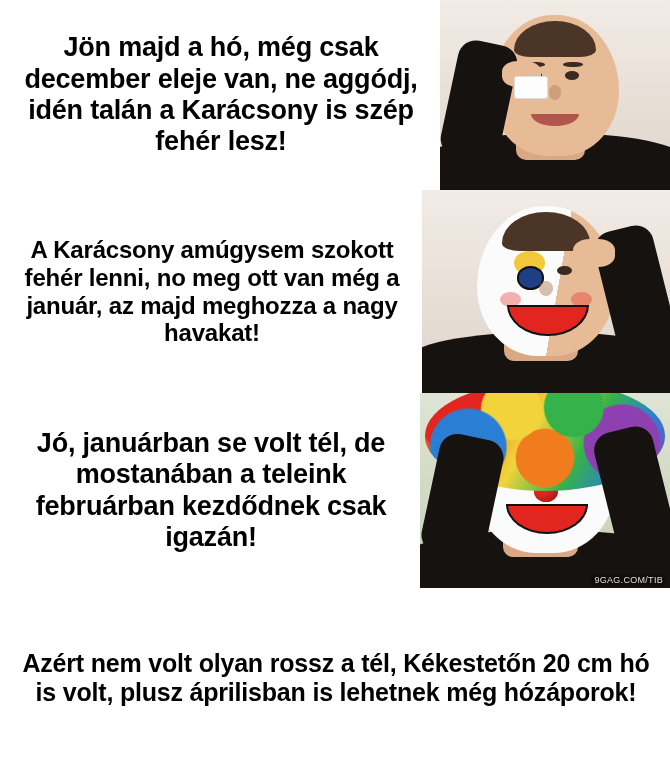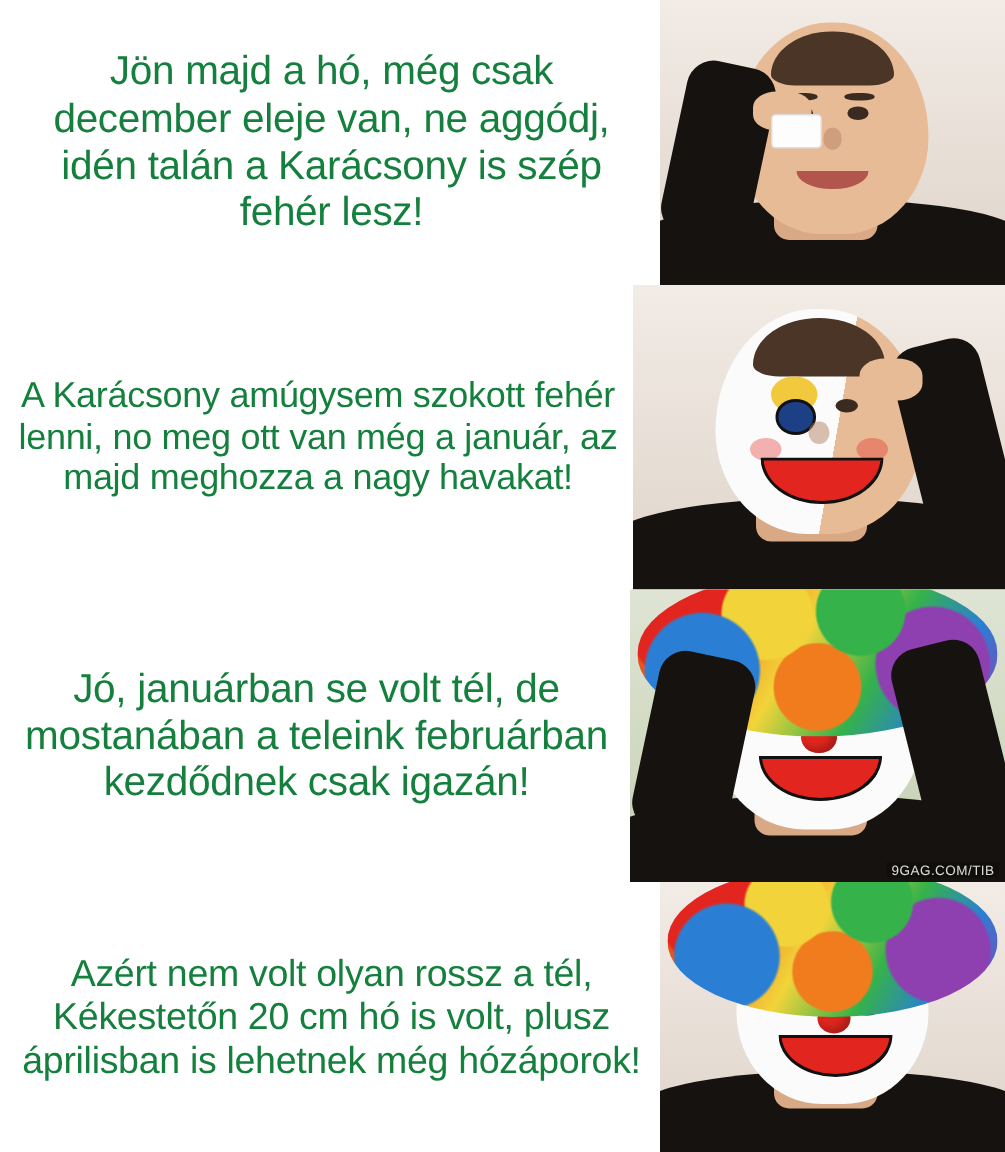--- a/index.html
+++ b/index.html
@@ -31,40 +31,40 @@
     flex: 1 1 auto;
     display: flex;
     align-items: center;
     justify-content: center;
     text-align: center;
     padding: 4px 10px 4px 12px;
     box-sizing: border-box;
   }
   .panel-text span {
     display: block;
-    font-weight: normal;
-    color: #15803d;
+    font-weight: bold;
+    color: #000000;
     line-height: 1.16;
     letter-spacing: -0.2px;
   }
   .p1 .panel-text span { font-size: 27px; }
   .p2 .panel-text span { font-size: 24px; }
   .p3 .panel-text span { font-size: 27px; }
   .p4 .panel-text span { font-size: 25px; }
 
   .panel-img {
     flex: 0 0 auto;
     position: relative;
     overflow: hidden;
     background: #efe9e4;
   }
   .p1 { height: 190px; }
   .p2 { height: 203px; }
   .p3 { height: 195px; }
-  .p4 { height: 180px; }
+  .p4 { height: 180px; flex-direction: column; }
   .p1 .panel-img { width: 230px; }
   .p2 .panel-img { width: 248px; }
   .p3 .panel-img { width: 250px; }
   .p4 .panel-img { width: 230px; }
 
   
   .scene { position: absolute; inset: 0; text-align: right; }
   .bg-wall {
     position: absolute; inset: 0;
     background: linear-gradient(180deg,#f2ece6 0%, #e7ded6 55%, #ded4ca 100%);

